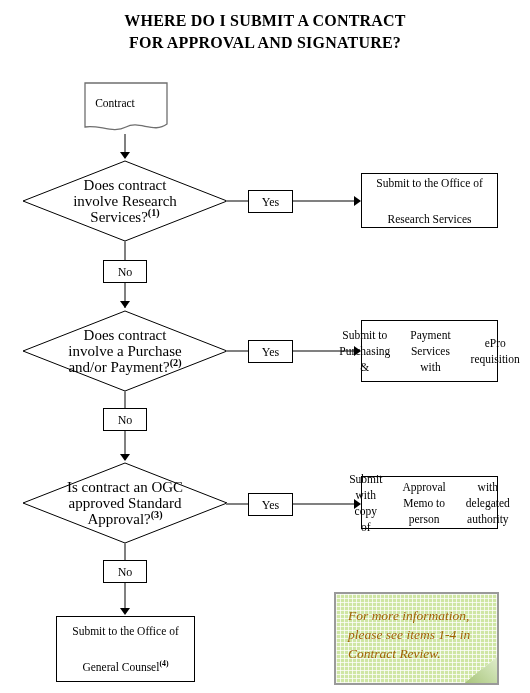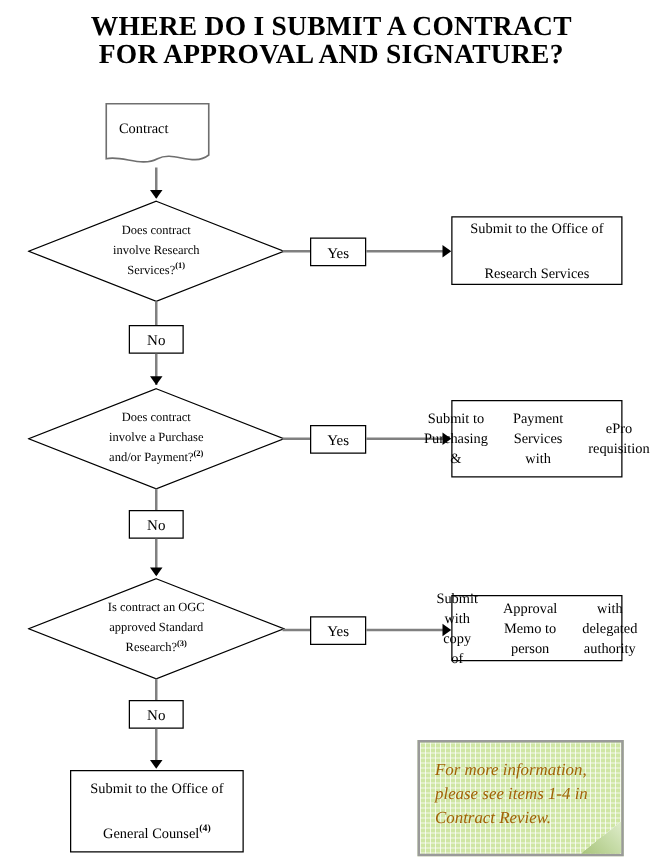--- a/index.html
+++ b/index.html
@@ -22,21 +22,21 @@
 
   
   .title {
     position: absolute;
     left: 0;
     top: 10px;
     width: 530px;
     text-align: center;
     font-family: "Liberation Serif", serif;
     font-weight: bold;
-    font-size: 22px;
+    font-size: 16px;
     line-height: 22px;
     letter-spacing: 0.2px;
     color: #000;
   }
 
   
   .node {
     position: absolute;
     box-sizing: border-box;
     background: #ffffff;
@@ -75,21 +75,21 @@
   .diamond {
     position: absolute;
   }
   .diamond .dlabel {
     position: absolute;
     left: 50%;
     top: 50%;
     transform: translate(-50%, -50%);
     width: 120px;
     text-align: center;
-    font-size: 10px;
+    font-size: 15px;
     line-height: 16px;
   }
   sup {
     font-size: 0.68em;
     font-weight: bold;
     vertical-align: super;
     line-height: 0;
   }
 
   
@@ -250,21 +250,21 @@
   <div class="vline" style="left:124px; top:431px; height:29px;"></div>
   <div class="arrow-down" style="left:120px; top:454px;"></div>
 
   <div class="diamond" style="left:22px; top:462px; width:206px; height:82px;">
     <svg width="206" height="82" viewBox="0 0 206 82">
       <path d="M103,1 L205,41 L103,81 L1,41 Z" fill="#ffffff" stroke="#000000" stroke-width="1"></path>
     </svg>
     <div class="dlabel" style="width:128px;">
       <div>Is contract an OGC</div>
       <div>approved Standard</div>
-      <div><span>Research?</span><sup>(3)</sup></div>
+      <div><span>Approval?</span><sup>(3)</sup></div>
     </div>
   </div>
 
   <div class="hline" style="left:226px; top:503px; width:24px;"></div>
   <div class="node labelbox" style="left:248px; top:493px; width:45px; height:23px;">
     <span>Yes</span>
   </div>
   <div class="hline" style="left:293px; top:503px; width:62px;"></div>
   <div class="arrow-right" style="left:354px; top:499px;"></div>
 

